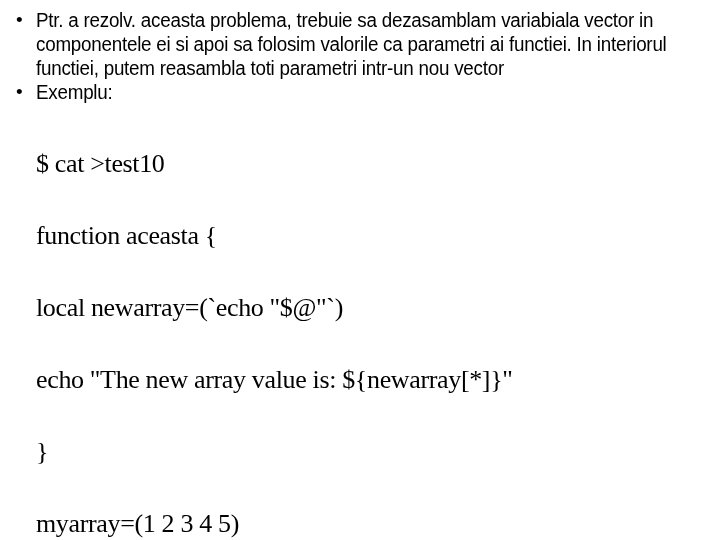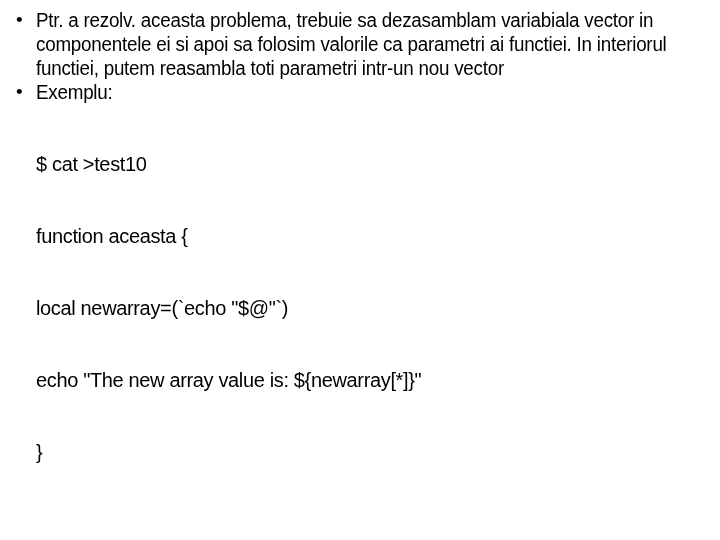--- a/index.html
+++ b/index.html
@@ -60,22 +60,22 @@
     margin: 0;
     padding: 0;
     font-family: "Liberation Mono", "DejaVu Sans Mono", monospace;
     font-size: 19.6px;
     line-height: 24px;
     white-space: pre;
     letter-spacing: -0.35px;
   }
 
   .code-line {
-    font-family: Liberation Sans, sans-serif;
-    font-size: 20px;
+    font-family: Liberation Serif, serif;
+    font-size: 26px;
     line-height: 24px;
     white-space: pre;
     letter-spacing: -0.35px;
     padding-left: 32px;
   }
 </style>
 </head>
 <body>
 
 <div id="slide">
@@ -92,20 +92,21 @@
       <div class="para">Exemplu:</div>
     </li>
   </ul>
 
   <div class="code-block">
     <div class="code-line">$ cat &gt;test10</div>
     <div class="code-line">function aceasta {</div>
     <div class="code-line">local newarray=(`echo "$@"`)</div>
     <div class="code-line">echo "The new array value is: ${newarray[*]}"</div>
     <div class="code-line">}</div>
+    <div class="code-line">myarray=(1 2 3 4 5)</div>
     
     
     
     
     
     
   </div>
 
 </div>
 

